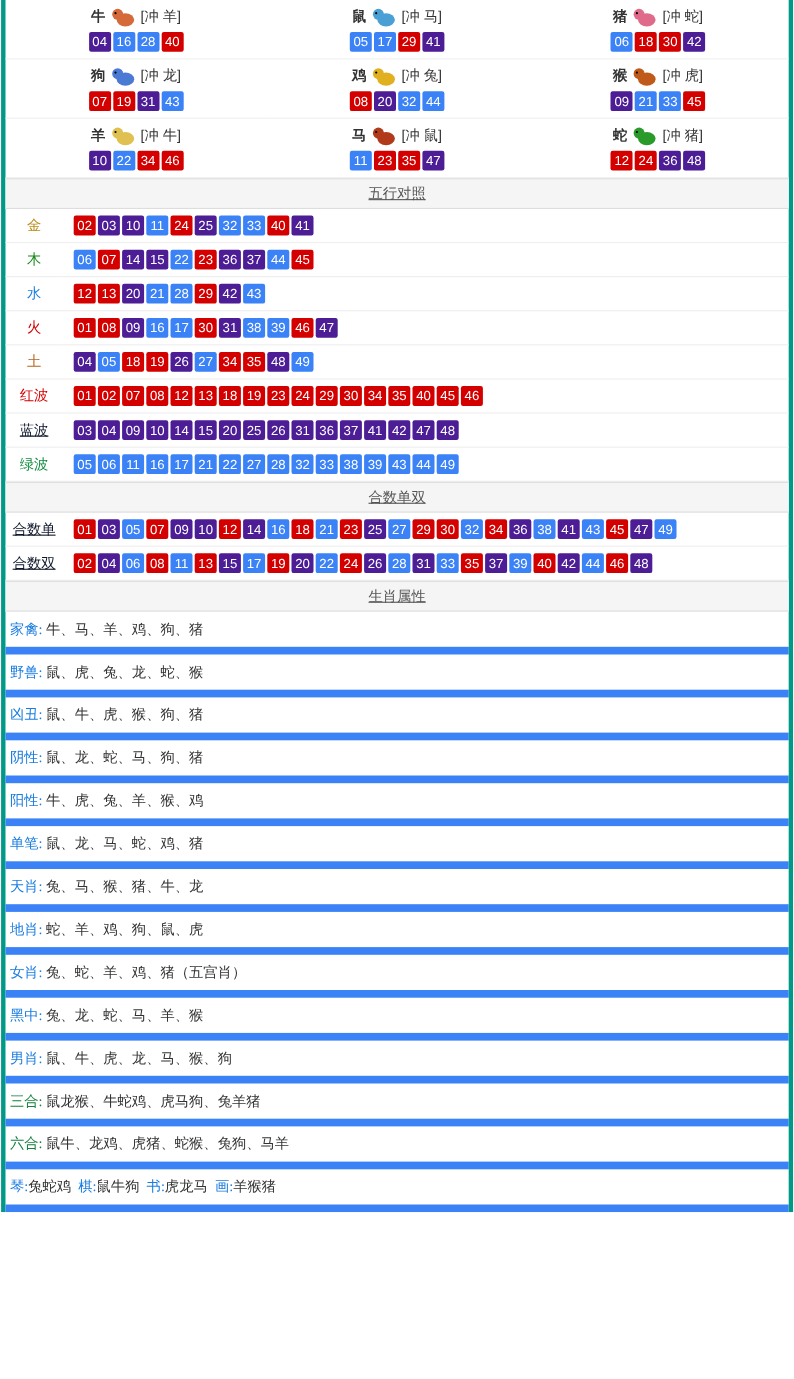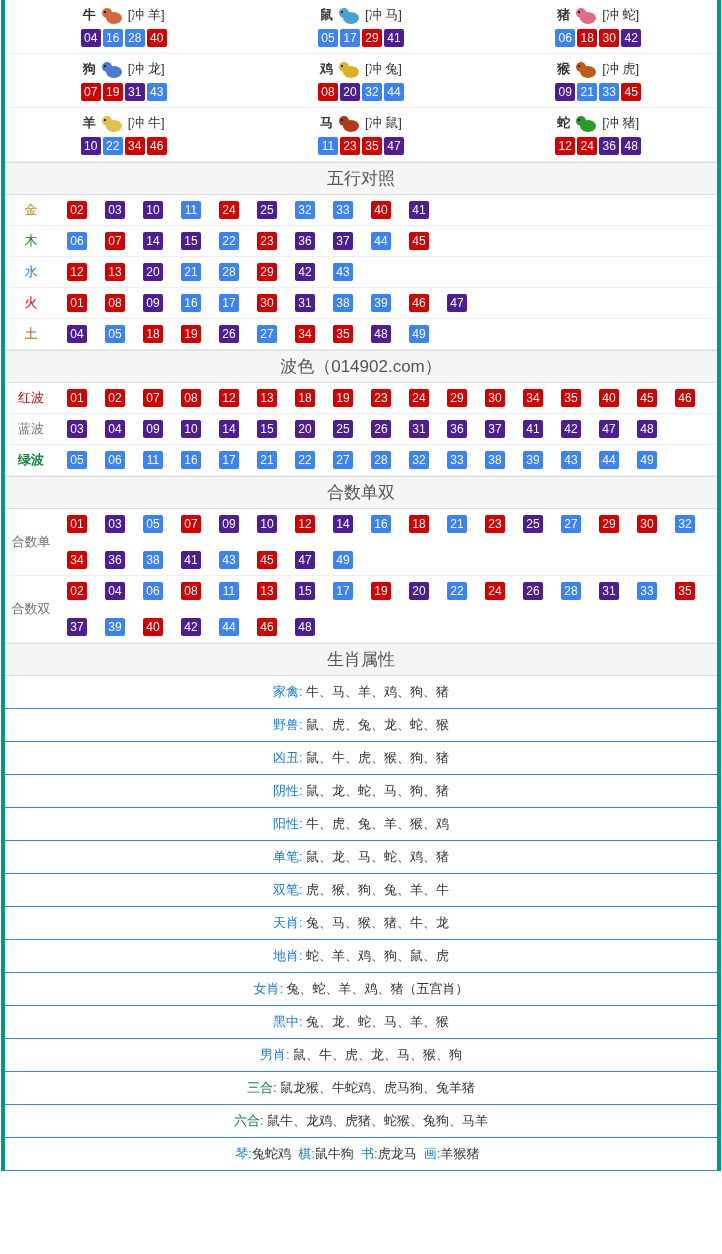--- a/index.html
+++ b/index.html
@@ -8,28 +8,28 @@
   .zodiac-cell { width:33.33%; box-sizing:border-box; text-align:center; padding:4px 0 6px 0; border-bottom:1px solid #efefef; }
   .z-title { display:flex; align-items:center; justify-content:center; gap:2px; }
   .z-name { font-weight:bold; }
   .z-icon { width:28px; height:22px; display:inline-block; }
   .z-clash { color:#333; }
   .num-row { display:flex; justify-content:center; gap:2px; margin-top:3px; flex-wrap:wrap;}
   .num { display:inline-block; width:20px; height:18px; line-height:18px; color:#fff; font-size:12px; text-align:center; border-radius:2px;}
   .red { background:#d40000; }
   .blue { background:#4c1d95; }
   .green { background:#3b82f6; }
-  .section-head { background:#f5f5f5; text-align:center; border-top:1px solid #ddd; border-bottom:1px solid #ddd; padding:4px 0; font-size:17px; color:#555;}
+  .section-head { background:#f5f5f5; text-align:center; border-top:1px solid #ddd; border-bottom:1px solid #ddd; padding:4px 0; font-size:13px; color:#555;text-decoration:underline;}
   .tbl { width:100%; border-collapse:collapse; }
   .tbl td { border-bottom:1px solid #eee; padding:6px 6px; vertical-align:middle;}
   .tbl td.lbl { width:40px; text-align:center; }
   .lbl-gold{color:#bc8c1a;} .lbl-wood{color:#1a8c1a;} .lbl-water{color:#1a7de0;} .lbl-fire{color:#d40000;} .lbl-earth{color:#b5651d;}
-  .lbl-red{color:#d40000;font-family:Liberation Serif, serif;} .lbl-blue{color:#737373;} .lbl-green{color:#0f8a3c;font-weight:bold;}
-  .num-wrap { display:flex; flex-wrap:wrap; gap:18px; padding-left:4px;}
-  .attr-row { text-align:center; border-bottom:1px solid #3b82f6; padding:7px 4px;}
+  .lbl-red{color:#d40000;font-family:Liberation Serif, serif;} .lbl-blue{color:#0f172a;text-decoration:underline;} .lbl-green{color:#0f8a3c;}
+  .num-wrap { display:flex; flex-wrap:wrap; gap:2px; padding-left:4px;}
+  .attr-row { border-bottom:7px solid #3b82f6; padding:7px 4px;font-family:Liberation Serif, serif;}
   .attr-label { color:#1a7de0; }
   .attr-label.orange { color:#15803d; }
   .attr-val { color:#333; }
   
 </style>
 </head>
 <body>
 
 <div class="wrap">
 
@@ -272,21 +272,20 @@
               <span class="num red">34</span>
               <span class="num red">35</span>
               <span class="num blue">48</span>
               <span class="num green">49</span>
             </div>
           </td>
         </tr>
       </tbody>
     </table>
 
-  <div class="section-head">波色（014902.com）</div>
   <table class="tbl" id="bose">
       <tbody>
         <tr>
           <td class="lbl lbl-red">红波</td>
           <td>
             <div class="num-wrap">
               <span class="num red">01</span>
               <span class="num red">02</span>
               <span class="num red">07</span>
               <span class="num red">08</span>
@@ -425,21 +424,20 @@
     </table>
 
   <div class="section-head">生肖属性</div>
   <div id="attrs">
       <div class="attr-row"><span class="attr-label ">家禽: </span><span class="attr-val">牛、马、羊、鸡、狗、猪</span></div>
       <div class="attr-row"><span class="attr-label ">野兽: </span><span class="attr-val">鼠、虎、兔、龙、蛇、猴</span></div>
       <div class="attr-row"><span class="attr-label ">凶丑: </span><span class="attr-val">鼠、牛、虎、猴、狗、猪</span></div>
       <div class="attr-row"><span class="attr-label ">阴性: </span><span class="attr-val">鼠、龙、蛇、马、狗、猪</span></div>
       <div class="attr-row"><span class="attr-label ">阳性: </span><span class="attr-val">牛、虎、兔、羊、猴、鸡</span></div>
       <div class="attr-row"><span class="attr-label ">单笔: </span><span class="attr-val">鼠、龙、马、蛇、鸡、猪</span></div>
-      <div class="attr-row"><span class="attr-label ">双笔: </span><span class="attr-val">虎、猴、狗、兔、羊、牛</span></div>
       <div class="attr-row"><span class="attr-label ">天肖: </span><span class="attr-val">兔、马、猴、猪、牛、龙</span></div>
       <div class="attr-row"><span class="attr-label ">地肖: </span><span class="attr-val">蛇、羊、鸡、狗、鼠、虎</span></div>
       <div class="attr-row"><span class="attr-label ">女肖: </span><span class="attr-val">兔、蛇、羊、鸡、猪（五宫肖）</span></div>
       <div class="attr-row"><span class="attr-label ">黑中: </span><span class="attr-val">兔、龙、蛇、马、羊、猴</span></div>
       <div class="attr-row"><span class="attr-label ">男肖: </span><span class="attr-val">鼠、牛、虎、龙、马、猴、狗</span></div>
       <div class="attr-row"><span class="attr-label orange">三合: </span><span class="attr-val">鼠龙猴、牛蛇鸡、虎马狗、兔羊猪</span></div>
       <div class="attr-row"><span class="attr-label orange">六合: </span><span class="attr-val">鼠牛、龙鸡、虎猪、蛇猴、兔狗、马羊</span></div>
       <div class="attr-row"><span class="attr-label">琴:</span><span class="attr-val">兔蛇鸡</span>&nbsp;&nbsp;<span class="attr-label">棋:</span><span class="attr-val">鼠牛狗</span>&nbsp;&nbsp;<span class="attr-label">书:</span><span class="attr-val">虎龙马</span>&nbsp;&nbsp;<span class="attr-label">画:</span><span class="attr-val">羊猴猪</span>&nbsp;&nbsp;</div>
     </div>
 

